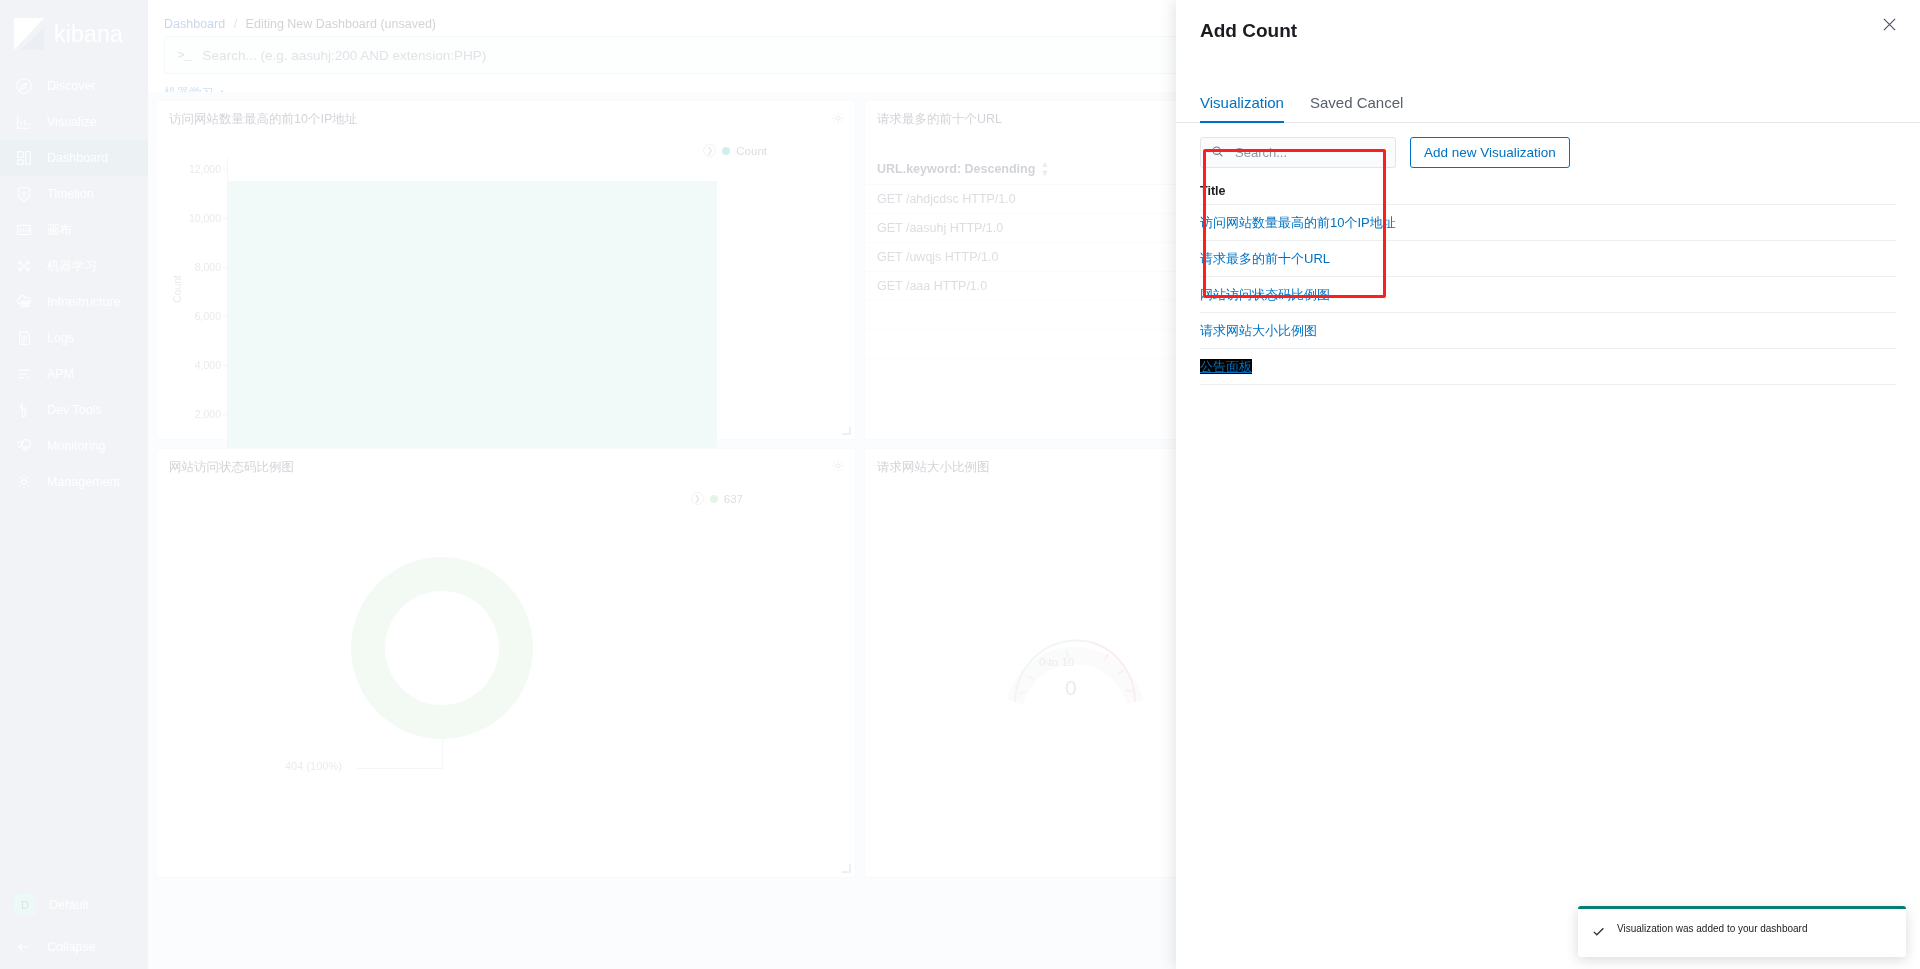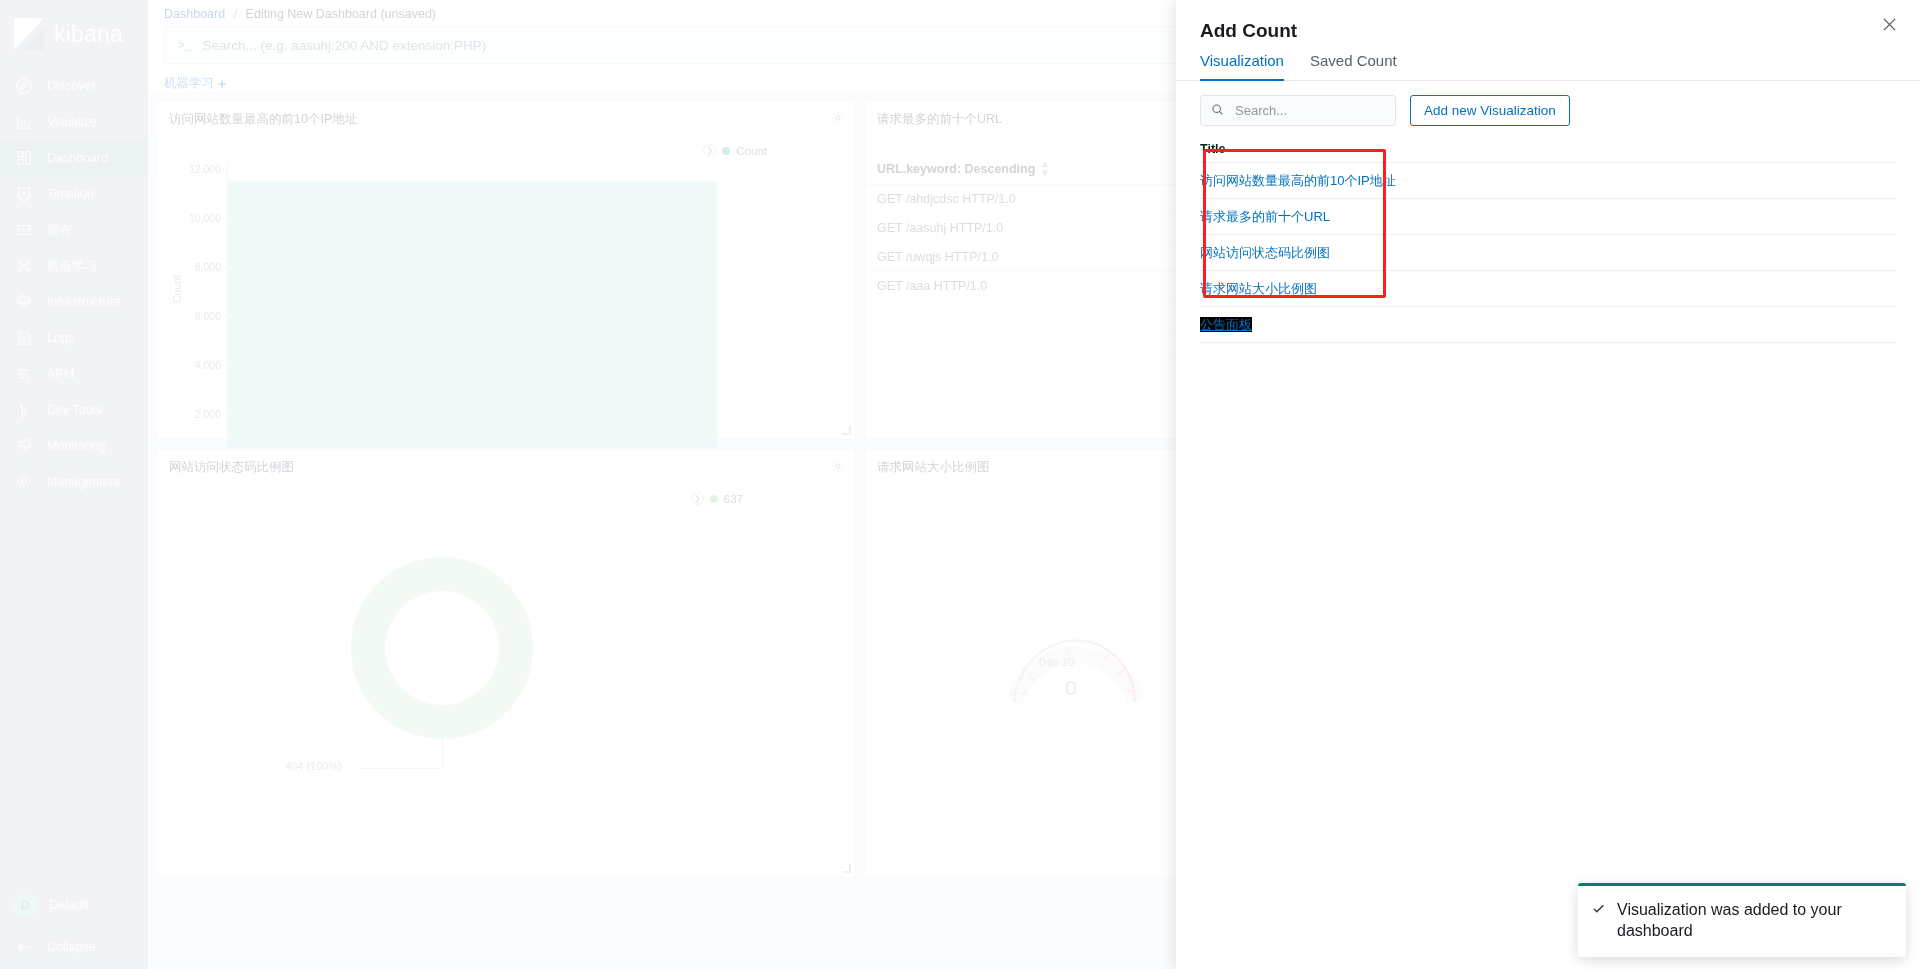--- a/index.html
+++ b/index.html
@@ -43,21 +43,21 @@
      display:flex; align-items:center; justify-content:center; font-size:11px; }
   .space-label { color:#fff; font-size:12.5px; }
   .collapse-row { display:flex; align-items:center; gap:13px; padding-left:14px; height:44px; }
   .collapse-row .nav-ico svg { stroke:#ffffff; }
 
   
   .main {
     position: absolute; left: 148px; top: 0; right: 0; bottom: 0;
     background: #ffffff;
   }
-  .breadcrumb { padding: 7px 16px 2px 16px; font-size: 12.5px; color: #69707d; }
+  .breadcrumb { padding: 17px 16px 2px 16px; font-size: 12.5px; color: #69707d; }
   .breadcrumb .crumb-link { color: #4a7ebb; }
   .breadcrumb .sep { margin: 0 5px; color: #98a2b3; }
   .breadcrumb .crumb-cur { color: #69707d; }
 
   .topbar-actions { position: absolute; right: 24px; top: 4px; display:flex; gap: 24px; font-size: 13px; color:#006bb4; }
 
   .query-row { padding: 3px 16px 0 16px; }
   .query-bar {
     height: 38px; border: 1px solid #e3e6ec; border-radius: 3px; background: #fbfcfd;
     display: flex; align-items: center; padding: 0 12px; gap: 10px;
@@ -117,21 +117,21 @@
   
   .flyout {
     position: absolute; right: 0; top: 0; width: 744px; height: 969px;
     background: #ffffff; box-shadow: -3px 0 14px rgba(0,0,0,.10);
     z-index: 40;
   }
   .flyout-title { font-size: 19px; font-weight: bold; color: #1a1c21; padding: 20px 24px 0 24px; }
   .flyout-close { position:absolute; right: 20px; top: 17px; width: 18px; height:18px; cursor:pointer; }
   .flyout-close svg { width:15px; height:15px; stroke:#4a5568; stroke-width:1.3; }
   .tabs { display:flex; gap: 26px; padding: 10px 24px 0 24px; border-bottom: 1px solid #e4e7ec; }
-  .tab { font-size: 15px; color: #58606b; padding-bottom: 11px; cursor:pointer; position:relative; }
+  .tab { font-size: 15px; color: #58606b; padding-bottom: 11px; cursor:pointer; position:relative;margin-top:42px; }
   .tab.active { color: #0071c2; }
   .tab.active::after { content:""; position:absolute; left:0; right:0; bottom:-1px; height:2.5px; background:#0071c2; }
   .flyout-controls { display:flex; align-items:center; gap: 14px; padding: 14px 24px 0 24px; }
   .search-box {
     flex: 0 0 196px; height: 31px; border:1px solid #e2e5ea; border-radius: 3px; background:#fafbfc;
     display:flex; align-items:center; gap:9px; padding: 0 10px;
   }
   .search-box svg { width:13px; height:13px; stroke:#6a7280; fill:none; stroke-width:1.4; }
   .search-box input {
     border:0; outline:0; background:transparent; font-size:13px; color:#0369a1; width:100%;
@@ -158,21 +158,21 @@
 
   
   .toast {
     position:absolute; right: 14px; bottom: 12px; width: 328px;
     background:#ffffff; border-top: 3px solid #017d73; border-radius: 3px;
     box-shadow: 0 3px 13px rgba(0,0,0,.15); padding: 13px 16px 15px 14px; z-index: 70;
     display:flex; gap: 11px; align-items:flex-start;
   }
   .toast-ico { flex:0 0 14px; margin-top: 2px; }
   .toast-ico svg { width: 13px; height: 13px; stroke:#2f3339; fill:none; stroke-width:1.5; }
-  .toast-text { font-size: 16px; color:#1a1c21; line-height: 1.35; }
+  .toast-text { font-size: 10px; color:#1a1c21; line-height: 1.35; }
 </style>
 </head>
 <body>
 
 <div id="root">
 
   <div class="app-layer">
 
     <div class="sidebar">
       <div class="sidebar-logo">
@@ -481,21 +481,21 @@
   <div class="flyout">
     <div class="flyout-title">Add Count</div>
     <div class="flyout-close">
       <svg viewBox="0 0 16 16">
           <path d="M2 2l12 12M14 2L2 14"></path>
         </svg>
     </div>
 
     <div class="tabs">
       <div class="tab active">Visualization</div>
-      <div class="tab">Saved Count</div>
+      <div class="tab">Saved Cancel</div>
     </div>
 
     <div class="flyout-controls">
       <div class="search-box">
         <span>
           <svg viewBox="0 0 16 16">
               <circle cx="7" cy="7" r="4.6"></circle>
               <path d="M10.4 10.4L14 14"></path>
             </svg>
         </span>

